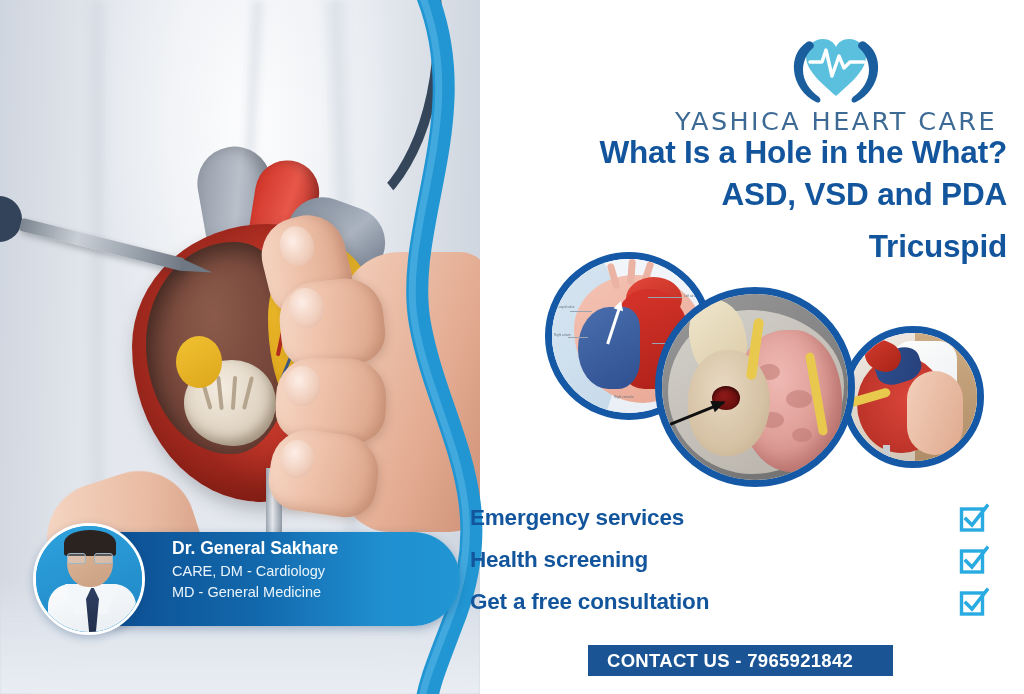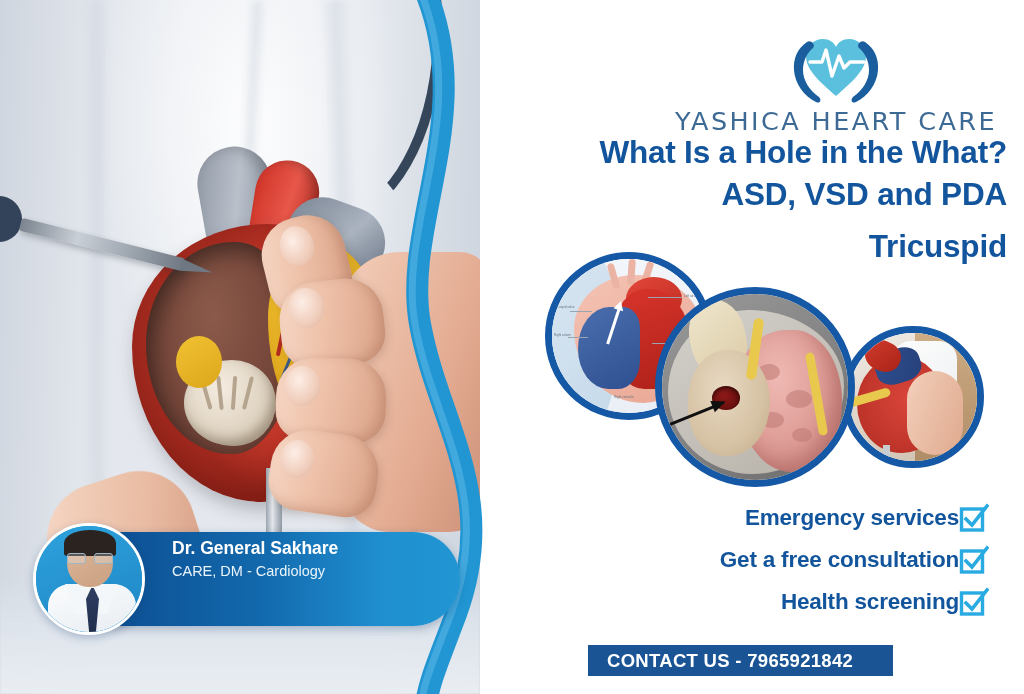--- a/index.html
+++ b/index.html
@@ -229,21 +229,21 @@
     background:linear-gradient(120deg,#2f4f90,#26407a); transform:rotate(-18deg); }
   .ph-red{ position:absolute; left:16px; top:8px; width:36px; height:30px; border-radius:46%;
     background:linear-gradient(120deg,#d13a2d,#a92317); transform:rotate(22deg); }
   .ph-yel{ position:absolute; left:-2px; top:60px; width:44px; height:9px; border-radius:5px; background:#e8c94e; transform:rotate(-16deg); }
   .ph-hand{ position:absolute; left:58px; top:38px; width:56px; height:84px; border-radius:28px;
     background:linear-gradient(110deg,#f3d0bb,#dfa98e); }
   .ph-stand{ position:absolute; left:34px; top:112px; width:7px; height:34px; background:#c9ccd1; }
 
   
   .services{ position:absolute; left:0; top:503px; width:554px; }
-  .svc{ display:flex; align-items:center; justify-content:flex-end; margin-bottom:12px; }
+  .svc{ display:flex; align-items:center; justify-content:space-between; gap:16px; margin-bottom:12px; }
   .svc-label{ color:#12559C; font-weight:bold; font-size:22.5px; letter-spacing:-.2px; }
   .chk{ width:30px; height:30px; position:relative; flex:0 0 30px; margin-right:35px; }
 
   
   .contact{
     position:absolute; left:118px; top:645px; width:305px; height:31px;
     background:#1A5494; color:#fff; font-weight:bold; font-size:18.5px;
     letter-spacing:.3px; display:flex; align-items:center; padding-left:19px;
   }
 
@@ -419,47 +419,48 @@
       <div class="svc">
         <span class="svc-label">Emergency services</span>
         <span class="chk">
           <svg viewBox="0 0 30 30" width="30" height="30">
             <rect x="2.5" y="6" width="21" height="21" fill="none" stroke="#29ABE2" stroke-width="3.4"></rect>
             <path d="M7,16 L13,22 L28,3" fill="none" stroke="#29ABE2" stroke-width="3.6" stroke-linecap="square"></path>
           </svg>
         </span>
       </div>
       <div class="svc">
+        <span class="svc-label">Health screening</span>
+        <span class="chk">
+          <svg viewBox="0 0 30 30" width="30" height="30">
+            <rect x="2.5" y="6" width="21" height="21" fill="none" stroke="#29ABE2" stroke-width="3.4"></rect>
+            <path d="M7,16 L13,22 L28,3" fill="none" stroke="#29ABE2" stroke-width="3.6" stroke-linecap="square"></path>
+          </svg>
+        </span>
+      </div>
+      <div class="svc">
         <span class="svc-label">Get a free consultation</span>
         <span class="chk">
           <svg viewBox="0 0 30 30" width="30" height="30">
             <rect x="2.5" y="6" width="21" height="21" fill="none" stroke="#29ABE2" stroke-width="3.4"></rect>
             <path d="M7,16 L13,22 L28,3" fill="none" stroke="#29ABE2" stroke-width="3.6" stroke-linecap="square"></path>
           </svg>
         </span>
       </div>
-      <div class="svc">
-        <span class="svc-label">Health screening</span>
-        <span class="chk">
-          <svg viewBox="0 0 30 30" width="30" height="30">
-            <rect x="2.5" y="6" width="21" height="21" fill="none" stroke="#29ABE2" stroke-width="3.4"></rect>
-            <path d="M7,16 L13,22 L28,3" fill="none" stroke="#29ABE2" stroke-width="3.6" stroke-linecap="square"></path>
-          </svg>
-        </span>
-      </div>
     </div>
 
     <div class="contact">CONTACT US - 7965921842</div>
   </div>
 
   <div class="doc-card">
     <div class="doc-bar"></div>
     <div class="doc-text">
       <div class="doc-name">Dr. General Sakhare</div>
       <div class="doc-q">CARE, DM - Cardiology</div>
+      <div class="doc-q">MD - General Medicine</div>
     </div>
     <div class="doc-avatar">
       <div class="av-bg"></div>
       <div class="av-body"></div>
       <div class="av-collar-l"></div>
       <div class="av-collar-r"></div>
       <div class="av-tie"></div>
       <div class="av-head"></div>
       <div class="av-hair"></div>
       <div class="av-glass">

